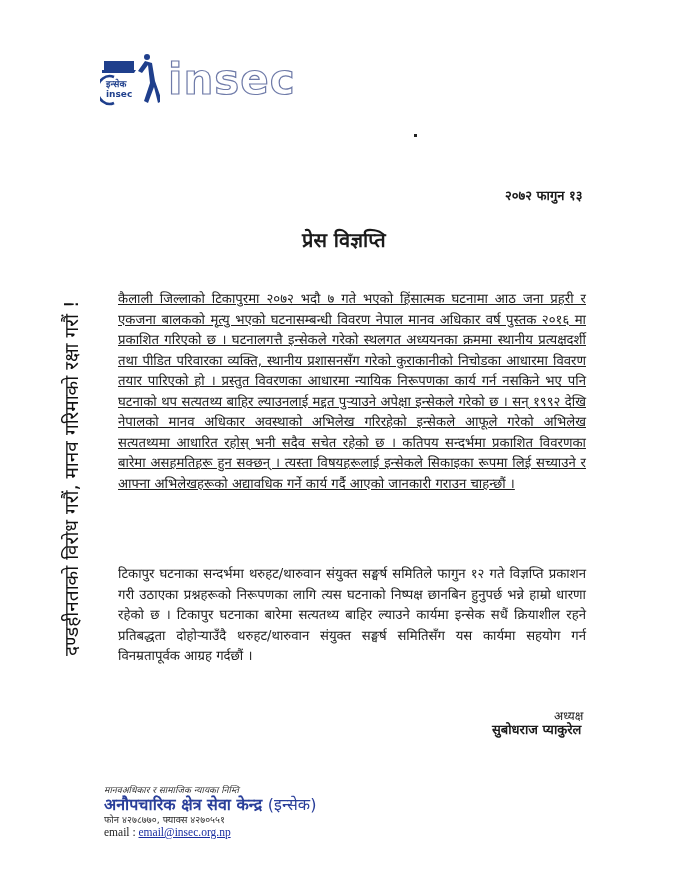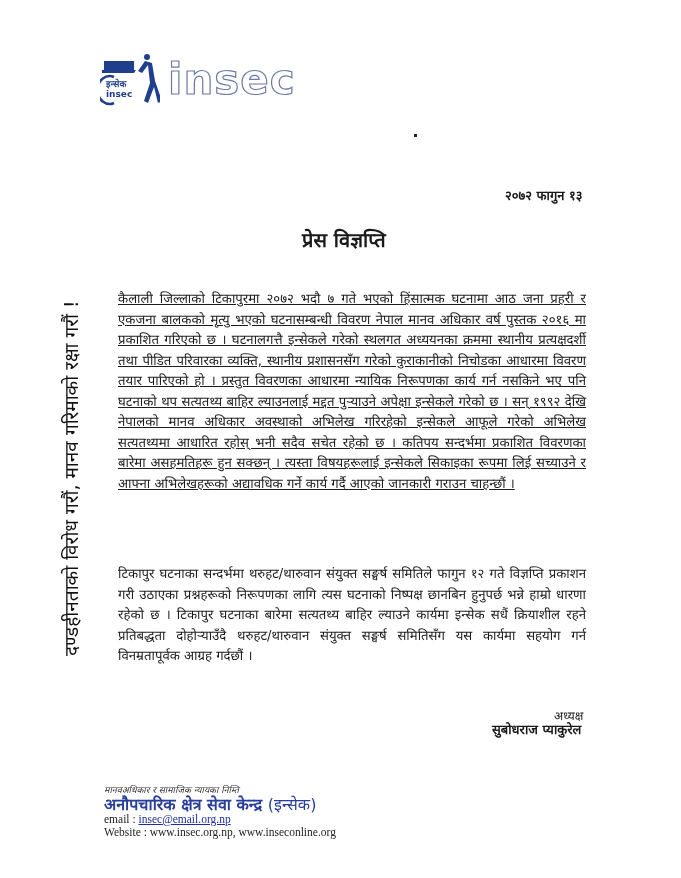--- a/index.html
+++ b/index.html
@@ -92,19 +92,17 @@
 
 <div class="sign">सुबोधराज प्याकुरेल</div>
 <div class="role">अध्यक्ष</div>
 
 <div class="footer">
   <div class="f-tag">मानवअधिकार र सामाजिक न्यायका निम्ति</div>
   <div class="f-org">
     <span>अनौपचारिक क्षेत्र सेवा केन्द्र</span>
     <span class="paren">(इन्सेक)</span>
   </div>
+  <div class="f-phone">फोन ४२७८७७०, फ्याक्स ४२७०५५१</div>
   <div class="f-email">
-    <span>email : </span><a>insec@email.org.np</a>
-  </div>
-  <div class="f-web">
-    <span>Website : </span><span>www.insec.org.np, www.inseconline.org</span>
+    <span>email : </span><a>email@insec.org.np</a>
   </div>
 </div>
 
 </body></html>

